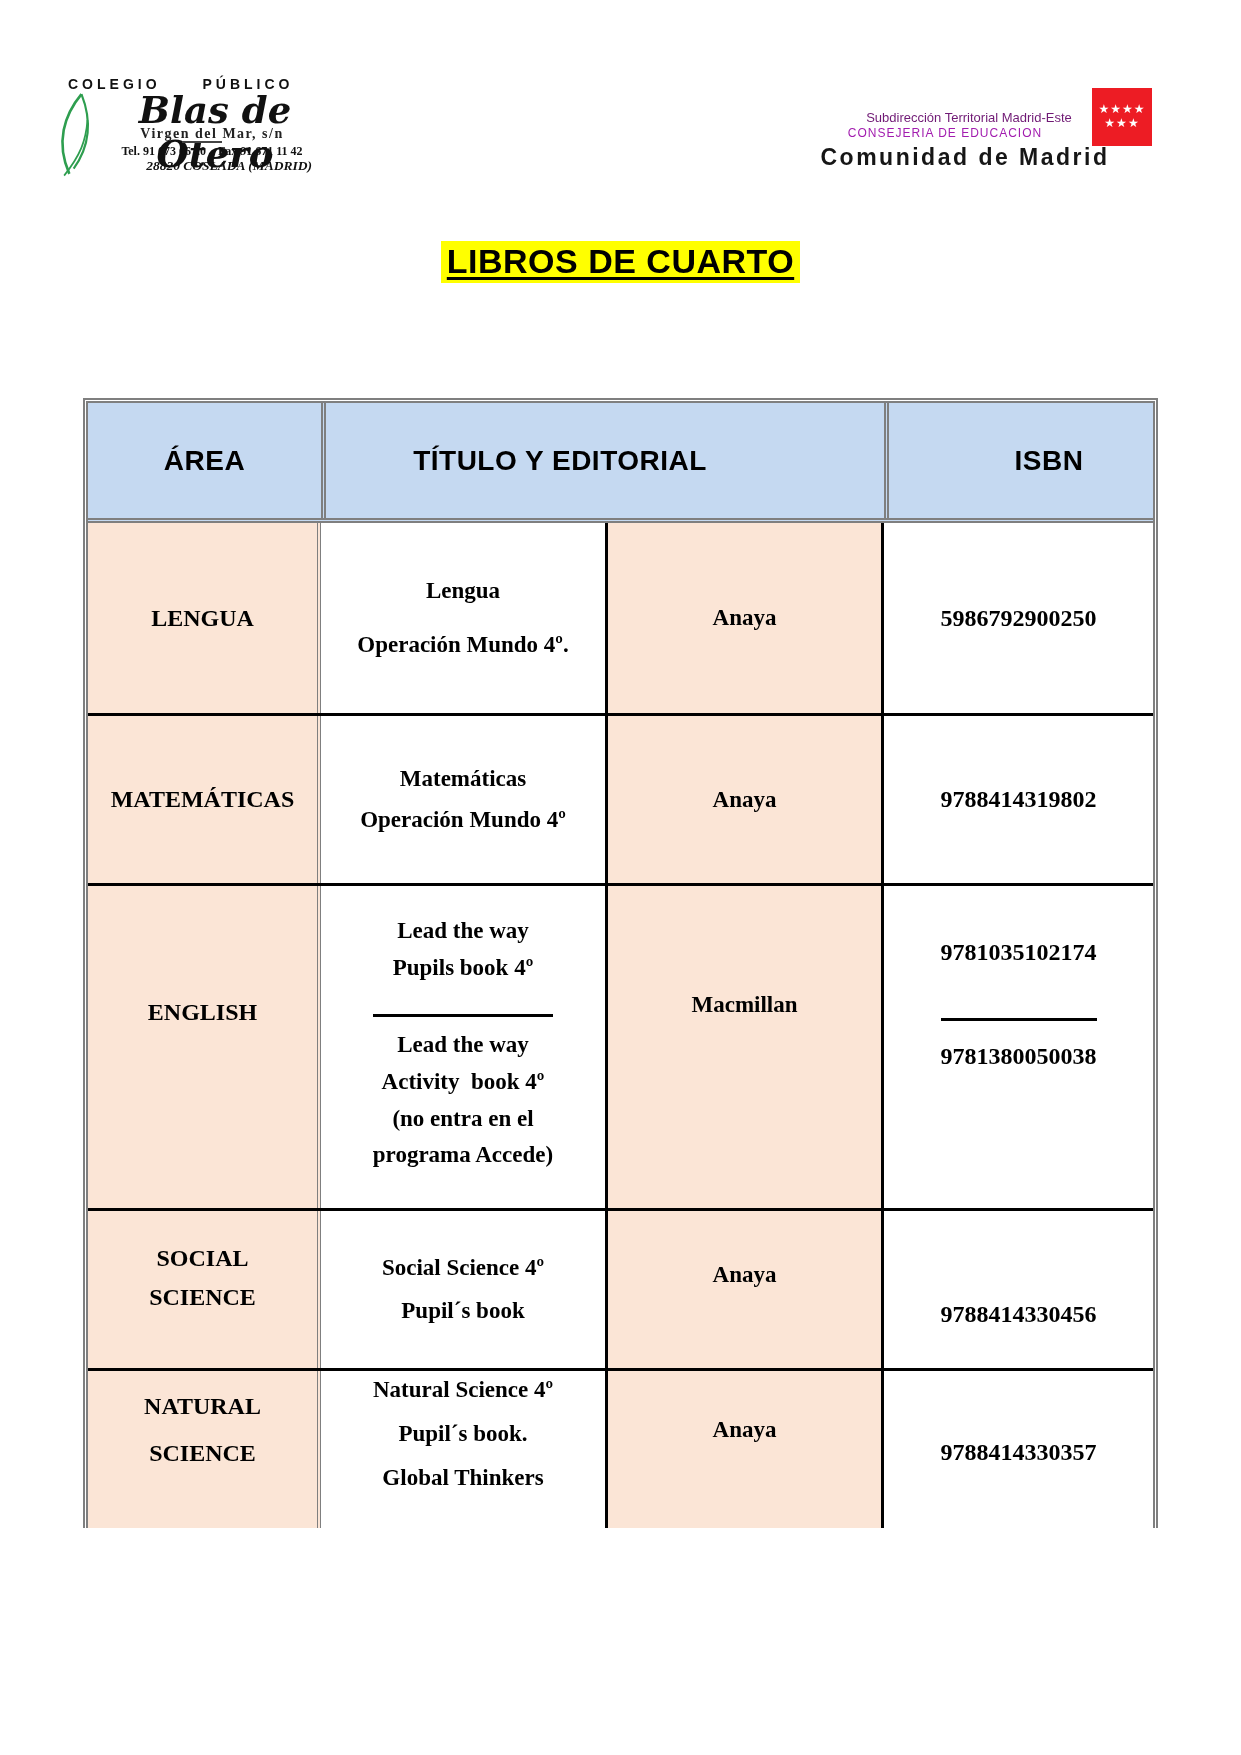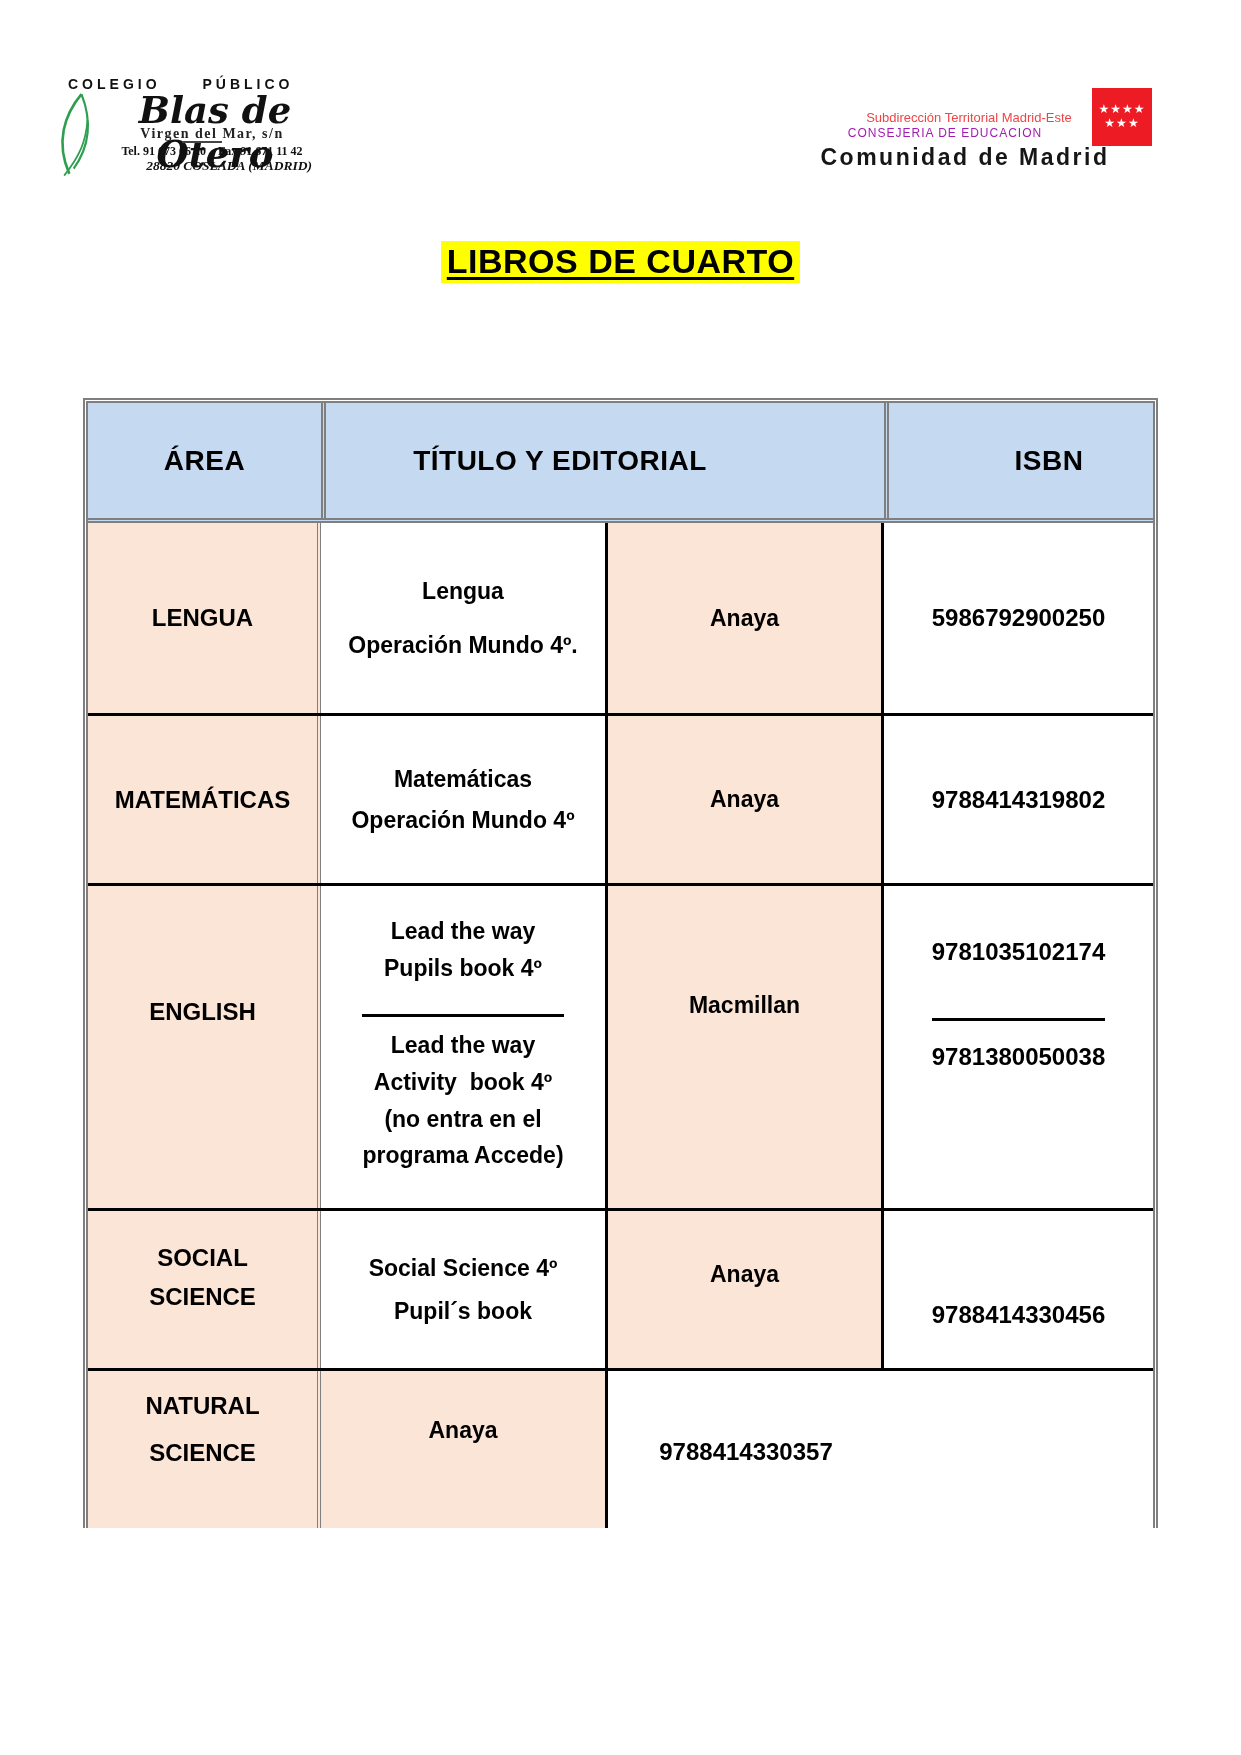--- a/index.html
+++ b/index.html
@@ -17,21 +17,21 @@
   .school-street { position:absolute; left:112px; top:126px; width:200px; text-align:center;
                    font-family:"Liberation Serif", serif; font-weight:bold; font-size:14px;
                    letter-spacing:1.5px; color:#222; }
   .school-phone  { position:absolute; left:112px; top:144px; width:200px; text-align:center;
                    font-family:"Liberation Serif", serif; font-weight:bold; font-size:12px; color:#111; }
   .school-city   { position:absolute; left:112px; top:158px; width:200px; text-align:right;
                    font-family:"Liberation Serif", serif; font-weight:bold; font-size:13.5px; color:#111;font-style:italic; }
 
   
   .gov-line1 { position:absolute; left:856px; top:110px; width:226px; text-align:center;
-               font-size:13px; color:#ef4444; }
+               font-size:13px; color:#701a75; }
   .gov-line2 { position:absolute; left:832px; top:126px; width:226px; text-align:center;
                font-size:12px; letter-spacing:1px; color:#a21caf; }
   .flag { position:absolute; left:1092px; top:88px; width:60px; height:58px;
           display:flex; flex-direction:column; align-items:center; justify-content:center;
           color:#fff; line-height:1.15; }
   .flag .stars { font-size:12px; letter-spacing:1px; white-space:nowrap; }
   .gov-brand { position:absolute; left:770px; top:144px; width:390px; text-align:center;
                font-weight:bold; font-size:23px; letter-spacing:2.5px; color:#161616; }
 
   
@@ -54,21 +54,21 @@
 
   .brow { grid-template-columns:233px 287px 276px 269px; }
   .brow + .brow { border-top:3px solid #000; }
   #row-lengua  { height:190px; }
   #row-mate    { height:170px; }
   #row-english { height:325px; }
   #row-social  { height:160px; }
   #row-natural { height:165px; }
 
   .cell { display:flex; flex-direction:column; justify-content:center; align-items:center;
-          text-align:center; overflow:hidden; }
+          text-align:center; overflow:hidden;font-family:Liberation Serif, serif; }
   .cell .txt { white-space:pre-line; }
   .area   { background:#fbe5d6; border-right:4px double #7f7f7f; font-weight:bold; font-size:24px; }
   .btitle { background:#fff;     border-right:3px solid #000;   font-weight:bold; font-size:23px; }
   .pub    { background:#fbe5d6;  border-right:3px solid #000;   font-weight:bold; font-size:23px; }
   .isbn   { background:#fff; font-weight:bold; font-size:24px; }
 
   
   .stack { display:flex; flex-direction:column; padding:0; }
   .sub { display:flex; flex-direction:column; justify-content:center; align-items:center; text-align:center; }
   .sub .txt { white-space:pre-line; }
@@ -210,20 +210,25 @@
       <div class="cell isbn">
         <div class="txt dn25">9788414330456</div>
       </div>
     </div>
 
     <div class="trow brow" id="row-natural">
       <div class="cell area">
         <div class="txt lh195 up22">NATURAL
 SCIENCE</div>
       </div>
+      <div class="cell btitle">
+        <div class="txt lh190 up18">Natural Science 4º
+Pupil´s book.
+Global Thinkers</div>
+      </div>
       <div class="cell pub">
         <div class="txt up22">Anaya</div>
       </div>
       <div class="cell isbn">
         <div class="txt">9788414330357</div>
       </div>
     </div>
 
   </div>
 </div>

